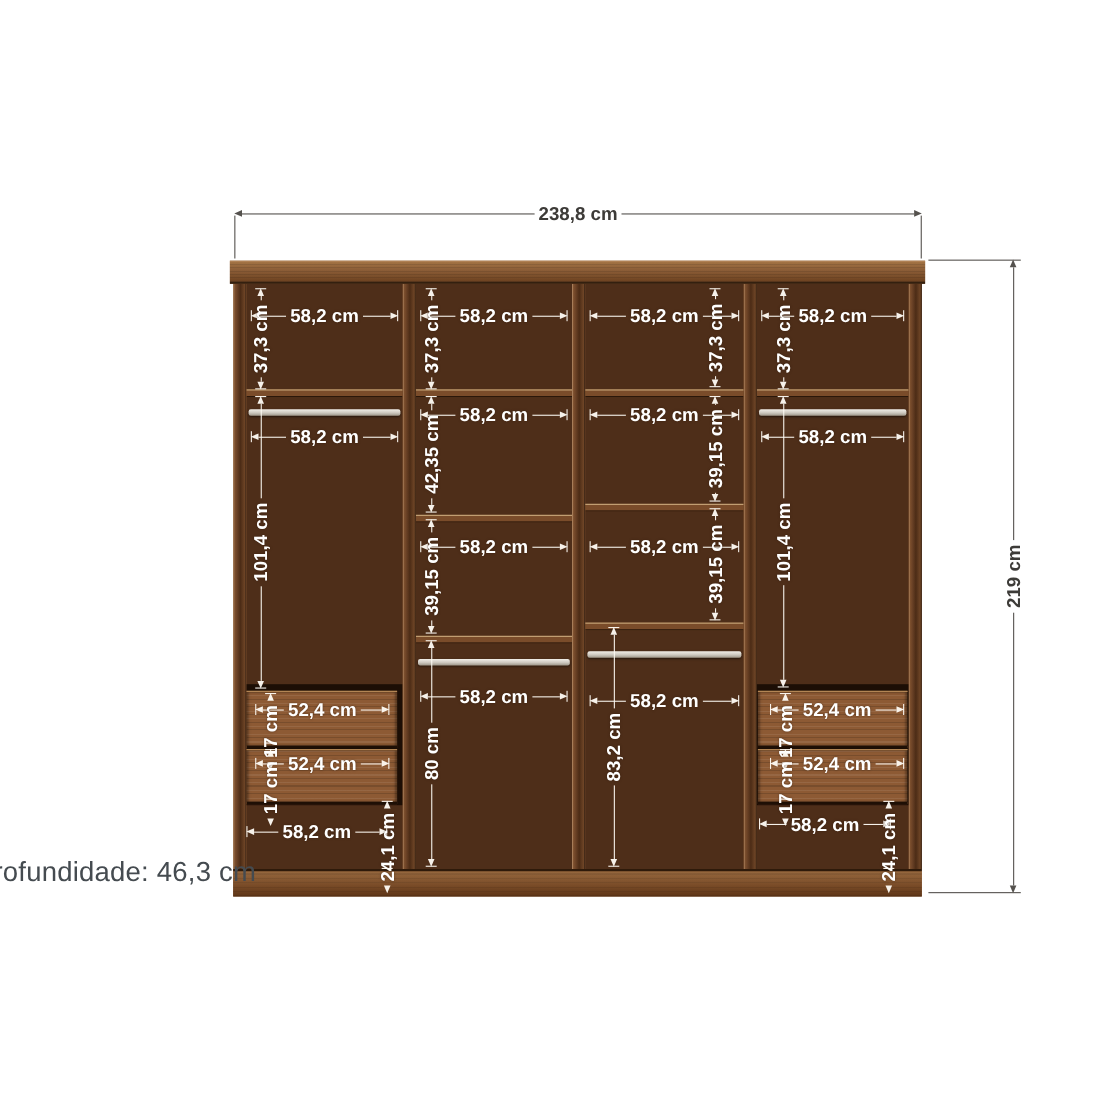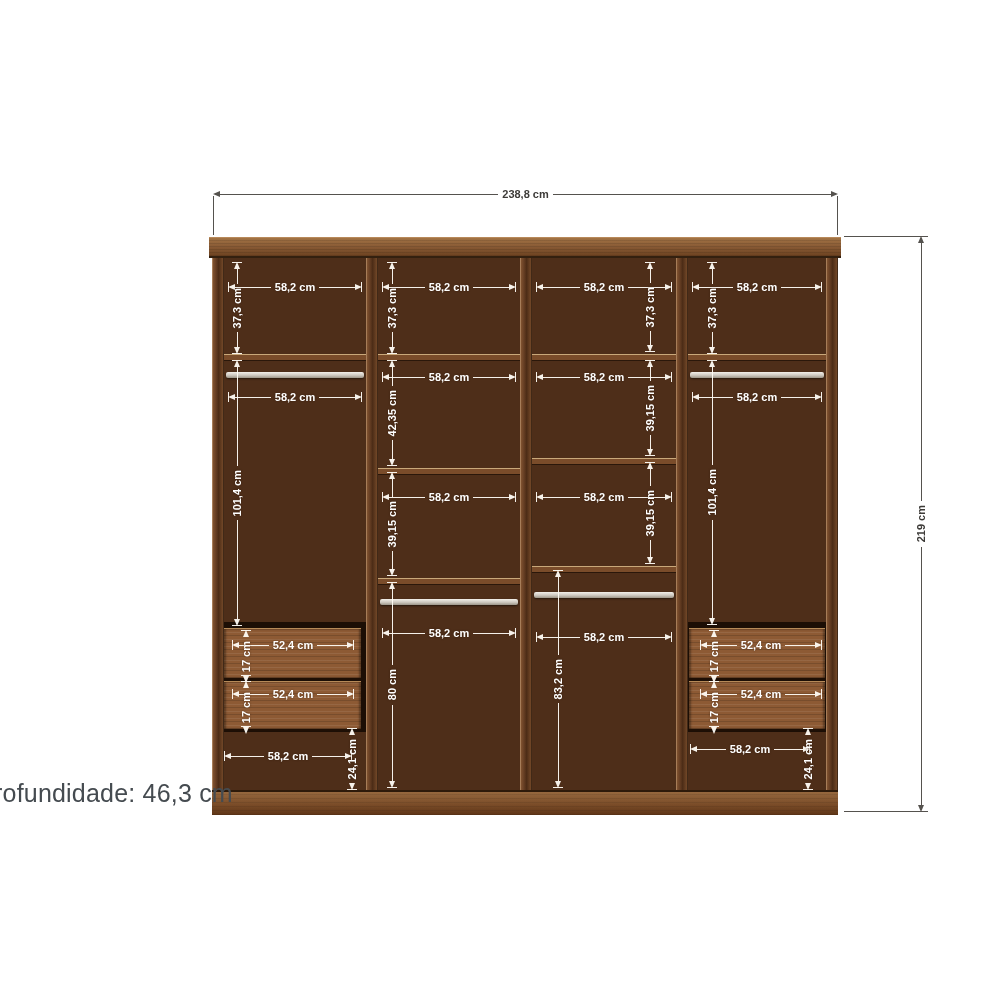--- a/index.html
+++ b/index.html
@@ -47,21 +47,21 @@
     box-shadow:inset 2px 0 2px rgba(0,0,0,.35), inset -2px 0 2px rgba(0,0,0,.35);
   }
 
   
   .dim{position:absolute;display:flex;align-items:center;z-index:6;}
   .dim.h{flex-direction:row;height:0;}
   .dim.v{flex-direction:column;width:0;}
   .dim .seg{background:var(--c);}
   .dim.h .seg{height:1px;flex:1 1 0;}
   .dim.v .seg{width:1px;flex:1 1 0;}
-  .dim .dlabel{font-size:11px;font-weight:bold;line-height:1;color:var(--t);white-space:nowrap;}
+  .dim .dlabel{font-size:17px;font-weight:bold;line-height:1;color:var(--t);white-space:nowrap;}
   .dim.h .dlabel{padding:0 4px;}
   .dim.v .dlabel{padding:4px 0;writing-mode:vertical-rl;transform:rotate(180deg);}
   .dim.light{--c:rgba(255,252,245,.95);--t:#ffffff;}
   .dim.light .dlabel{text-shadow:0 0 2px rgba(40,20,5,.55);}
   .dim.dark{--c:#55524e;--t:#3d3b38;}
   .dim .arr{width:0;height:0;flex:0 0 auto;}
   .dim.h .arr.a1{border-right:7px solid var(--c);border-top:3.5px solid transparent;border-bottom:3.5px solid transparent;}
   .dim.h .arr.a2{border-left:7px solid var(--c);border-top:3.5px solid transparent;border-bottom:3.5px solid transparent;}
   .dim.v .arr.a1{border-bottom:7px solid var(--c);border-left:3.5px solid transparent;border-right:3.5px solid transparent;}
   .dim.v .arr.a2{border-top:7px solid var(--c);border-left:3.5px solid transparent;border-right:3.5px solid transparent;}

